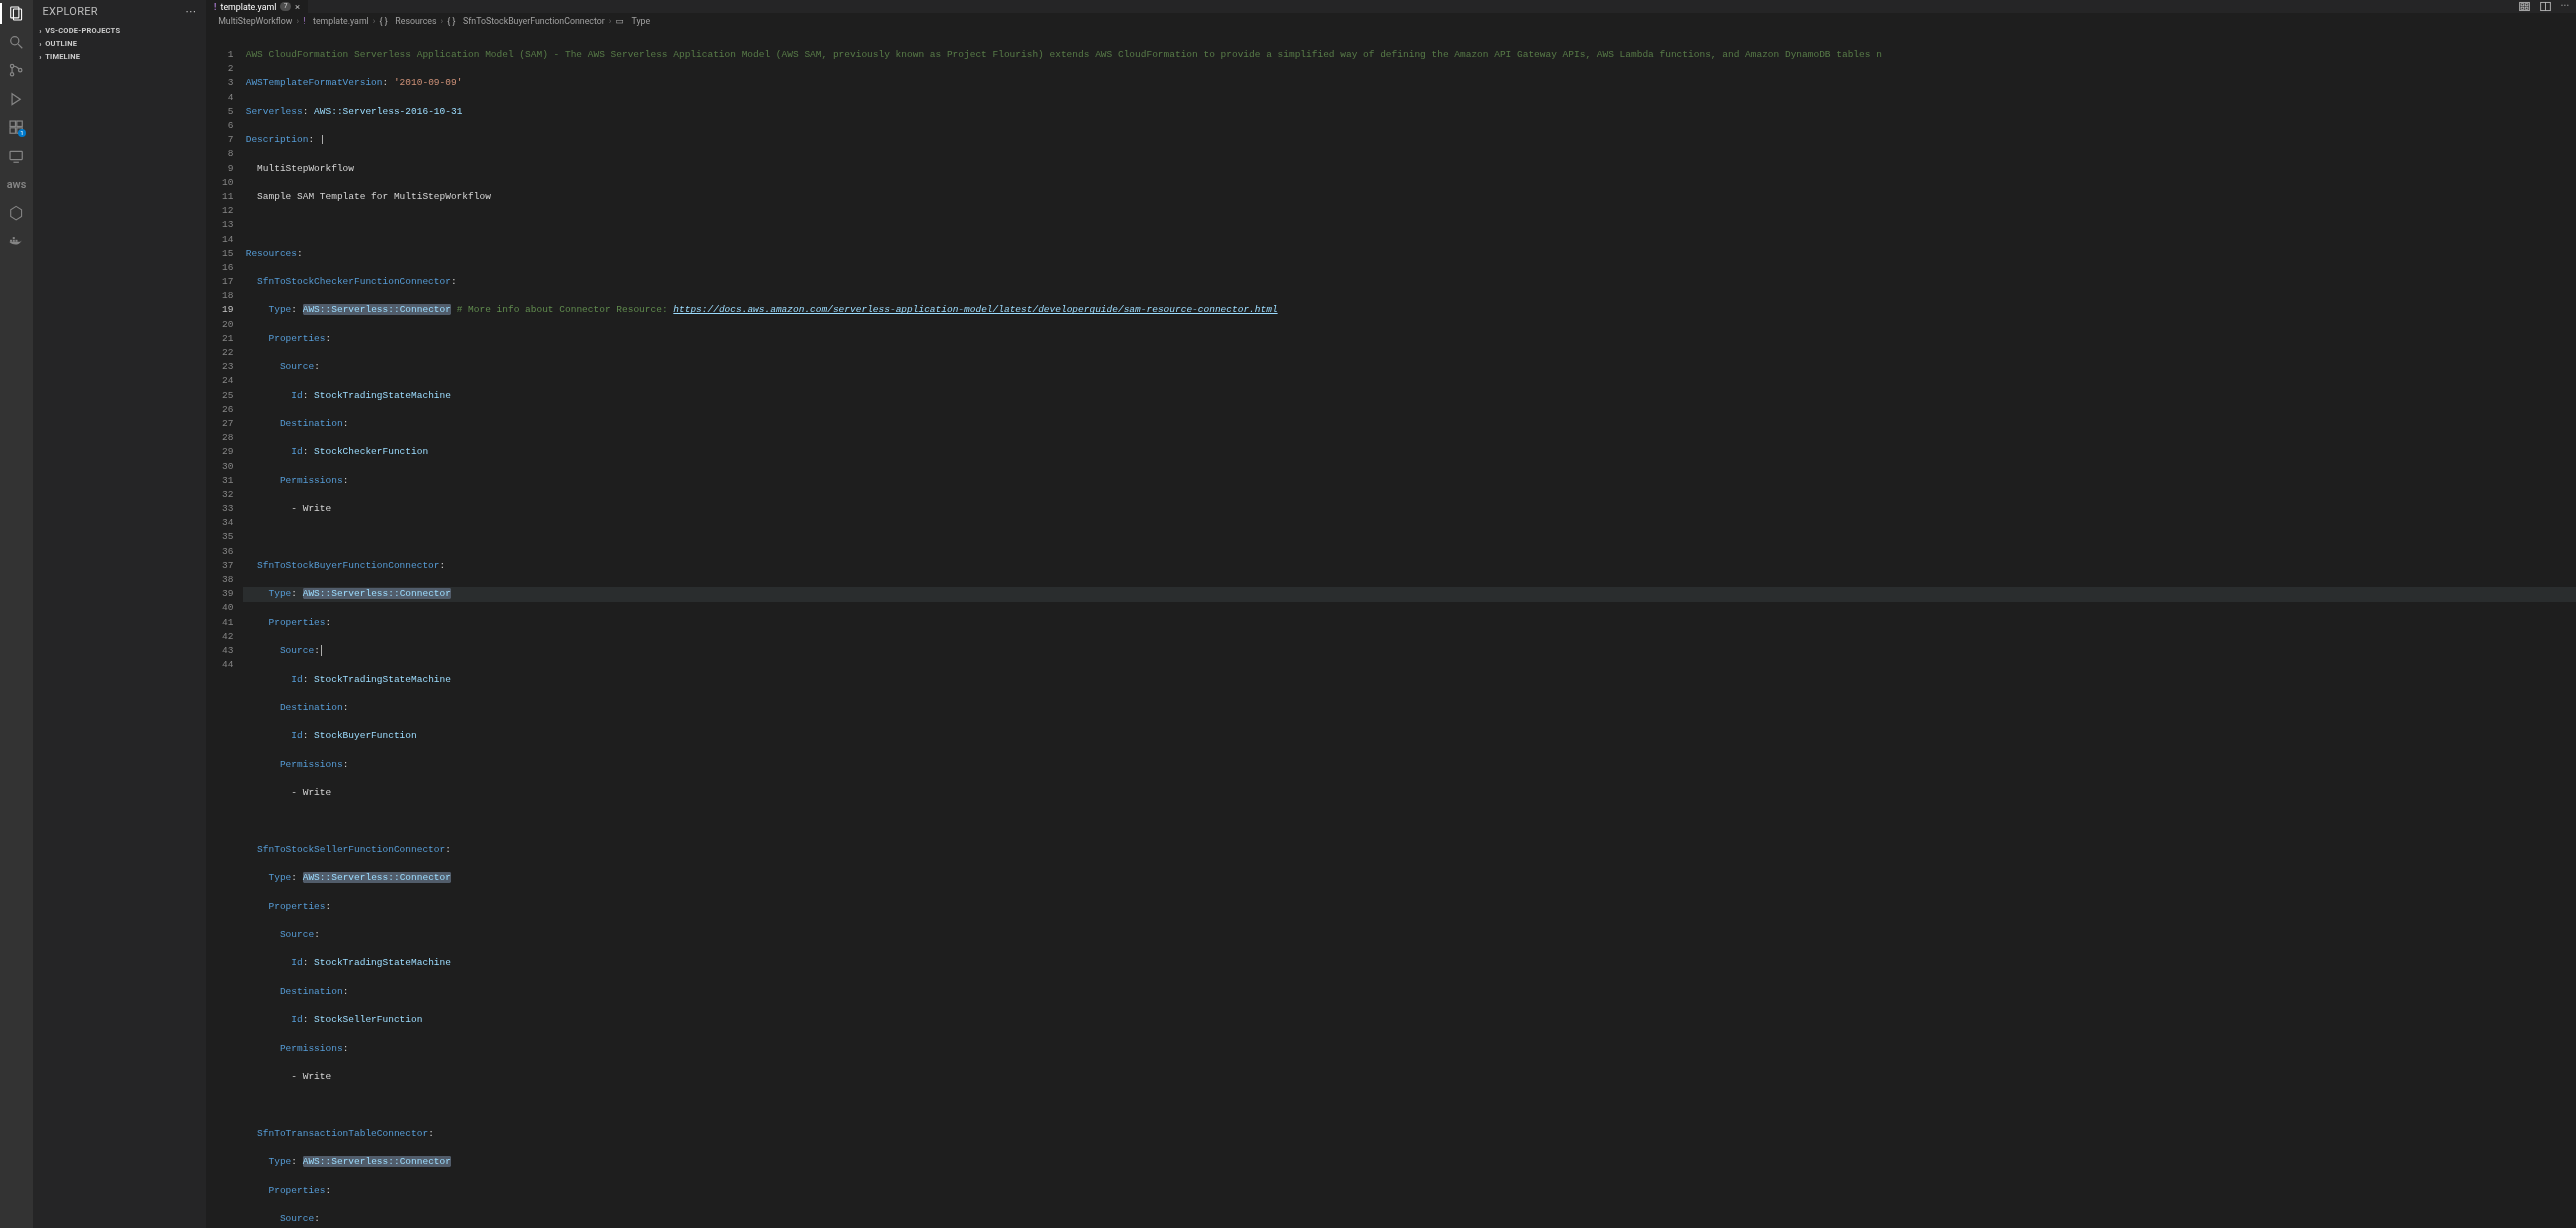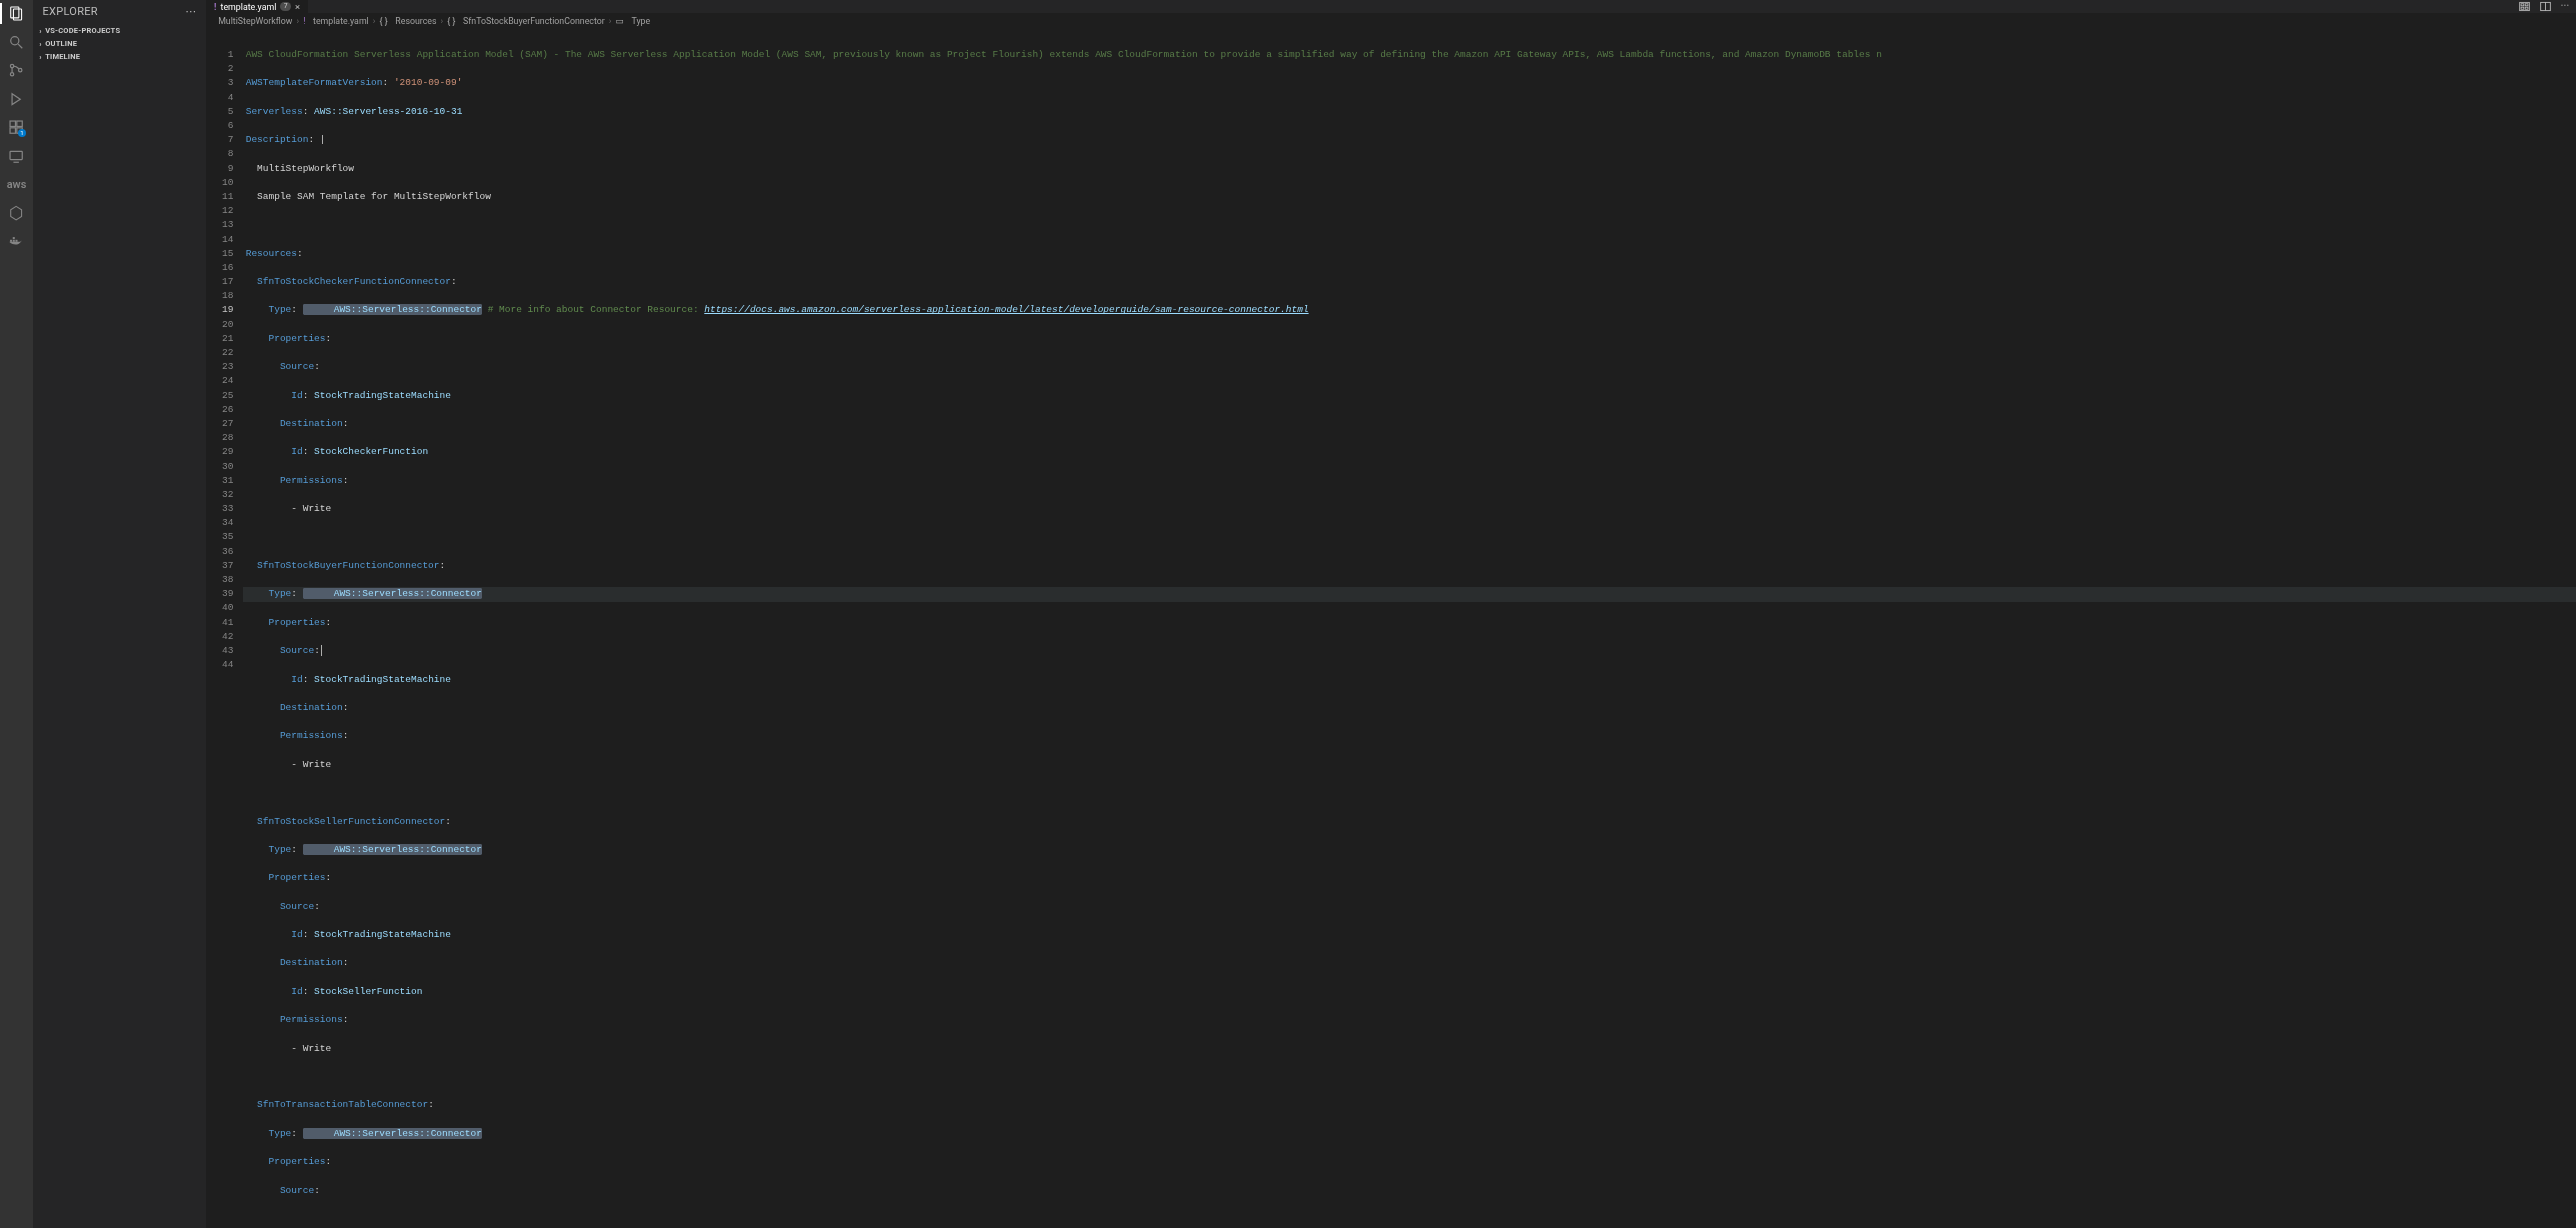--- a/index.html
+++ b/index.html
@@ -40,21 +40,21 @@
 .code{flex:1;padding:5.4px 0 0 0;white-space:pre;color:#d4d4d4;overflow:hidden;}
 .code .row{height:14.2px;padding-left:2.7px;}
 .code .row.cur{background:#2a2d2e;}
 .hint{color:#6a9955;opacity:.75;}
 .k{color:#569cd6;}
 .s{color:#ce9178;margin-top:17px;}
 .p{color:#d4d4d4;}
 .c{color:#608b4e;}
 .v{color:#9cdcfe;}
 .u{color:#9cdcfe;text-decoration:underline;font-style:italic;}
-.hl{background:#515c6a;border-radius:1.4px;padding-left:31px;}
+.hl{background:#515c6a;border-radius:1.4px;}
 .cursor-caret{display:inline-block;width:0.7px;height:11.5px;background:#aeafad;vertical-align:middle;margin-left:1.4px;}
 svg{width:100%;height:100%;}
 </style>
 </head>
 <body>
 
 <div class="root">
 
   <div class="activity-bar">
     <div class="ab-icon active">
@@ -242,20 +242,21 @@
 <div class="row">        <span class="k">Id</span><span class="p">: </span><span class="v">StockCheckerFunction</span></div>
 <div class="row">      <span class="k">Permissions</span><span class="p">:</span></div>
 <div class="row">        <span class="p">- Write</span></div>
 <div class="row"></div>
 <div class="row">  <span class="k">SfnToStockBuyerFunctionConnector</span><span class="p">:</span></div>
 <div class="row cur">    <span class="k">Type</span><span class="p">: </span><span class="hl"><span class="v">AWS::Serverless::Connector</span></span></div>
 <div class="row">    <span class="k">Properties</span><span class="p">:</span></div>
 <div class="row">      <span class="k">Source</span><span class="p">:</span><span class="cursor-caret"></span></div>
 <div class="row">        <span class="k">Id</span><span class="p">: </span><span class="v">StockTradingStateMachine</span></div>
 <div class="row">      <span class="k">Destination</span><span class="p">:</span></div>
+<div class="row">        <span class="k">Id</span><span class="p">: </span><span class="v">StockBuyerFunction</span></div>
 <div class="row">      <span class="k">Permissions</span><span class="p">:</span></div>
 <div class="row">        <span class="p">- Write</span></div>
 <div class="row"></div>
 <div class="row">  <span class="k">SfnToStockSellerFunctionConnector</span><span class="p">:</span></div>
 <div class="row">    <span class="k">Type</span><span class="p">: </span><span class="hl"><span class="v">AWS::Serverless::Connector</span></span></div>
 <div class="row">    <span class="k">Properties</span><span class="p">:</span></div>
 <div class="row">      <span class="k">Source</span><span class="p">:</span></div>
 <div class="row">        <span class="k">Id</span><span class="p">: </span><span class="v">StockTradingStateMachine</span></div>
 <div class="row">      <span class="k">Destination</span><span class="p">:</span></div>
 <div class="row">        <span class="k">Id</span><span class="p">: </span><span class="v">StockSellerFunction</span></div>

